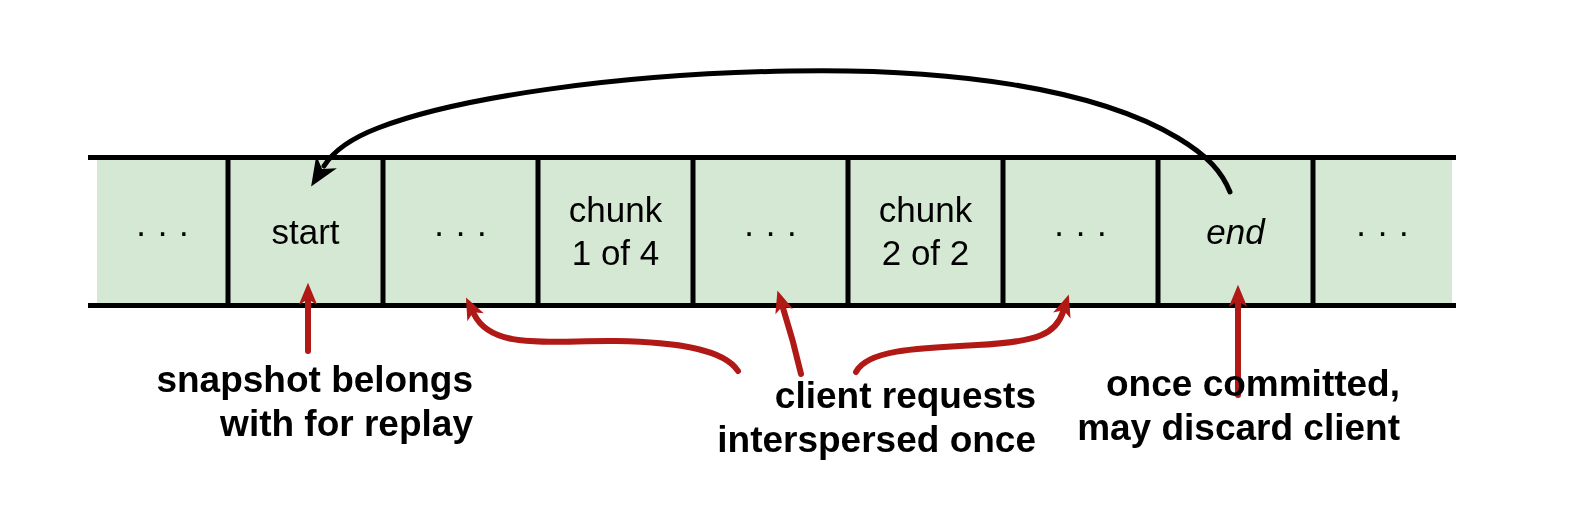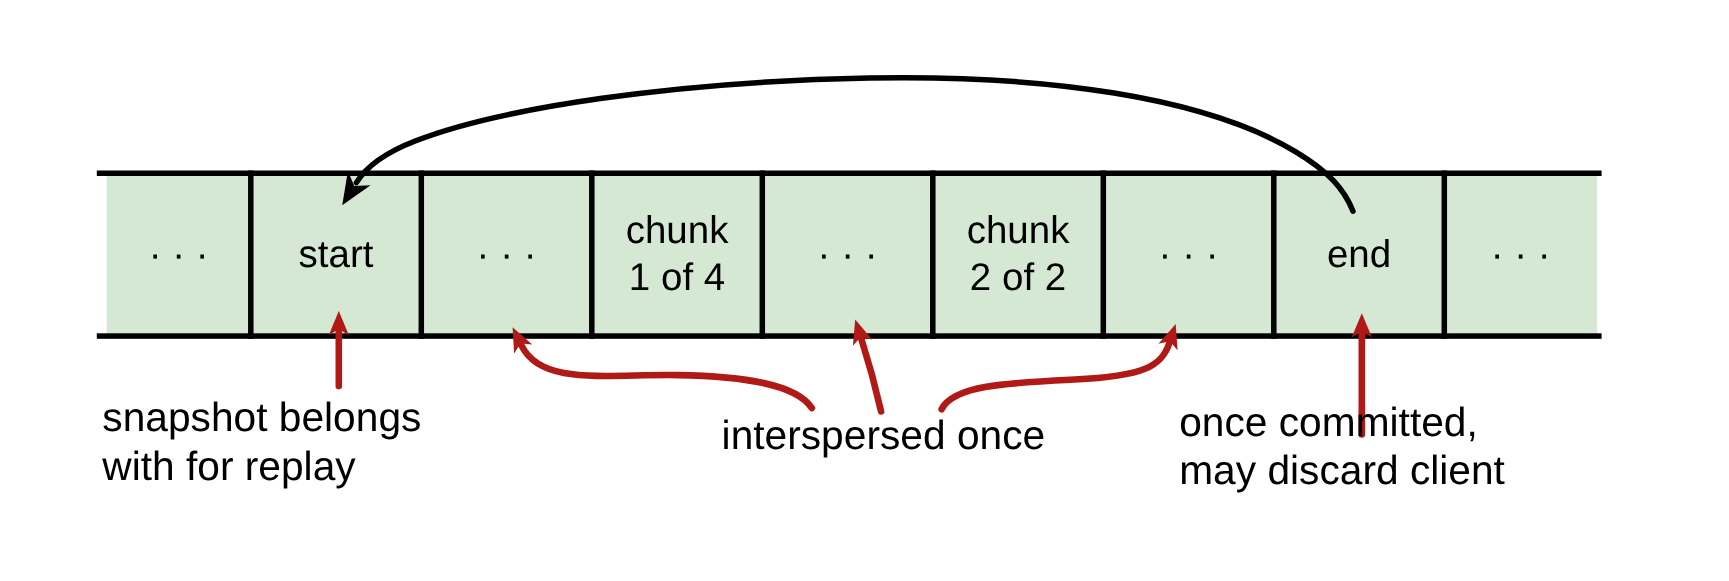--- a/index.html
+++ b/index.html
@@ -26,23 +26,24 @@
     align-items: center;
     justify-content: center;
     font-size: 35px;
     line-height: 43px;
     text-align: center;
     white-space: nowrap;
   }
   .annotation {
     position: absolute;
     width: 380px;
-    text-align: left;
+    text-align: right;
     font-size: 37px;
     line-height: 44px;
+    font-weight: bold;
   }
   .annotation span { display: block; }
 </style>
 </head>
 <body>
 
 <div id="canvas">
 
   <svg id="arrow-layer" width="1572" height="528" viewBox="0 0 1572 528" xmlns="http://www.w3.org/2000/svg">
     <defs>
@@ -95,32 +96,33 @@
   <div class="cell" style="left:693px; width:155px;">
     <span>· · ·</span>
   </div>
   <div class="cell" style="left:848px; width:155px;">
     <span>chunk</span>
     <span>2 of 2</span>
   </div>
   <div class="cell" style="left:1003px; width:155px;">
     <span>· · ·</span>
   </div>
-  <div class="cell" style="left:1158px; width:155px;">
+  <div class="cell" style="left:1158px; width:155px;font-style:italic;">
     <span>end</span>
   </div>
   <div class="cell" style="left:1313px; width:139px;">
     <span>· · ·</span>
   </div>
 
   <div class="annotation" style="left:93px; top:358px;">
     <span>snapshot belongs</span>
     <span>with for replay</span>
   </div>
   <div class="annotation" style="left:656px; top:374px;">
+    <span>client requests</span>
     <span>interspersed once</span>
   </div>
-  <div class="annotation" style="left:1072px; top:362px;">
+  <div class="annotation" style="left:1020px; top:362px;">
     <span>once committed,</span>
     <span>may discard client</span>
   </div>
 
 </div>
 
 </body></html>

